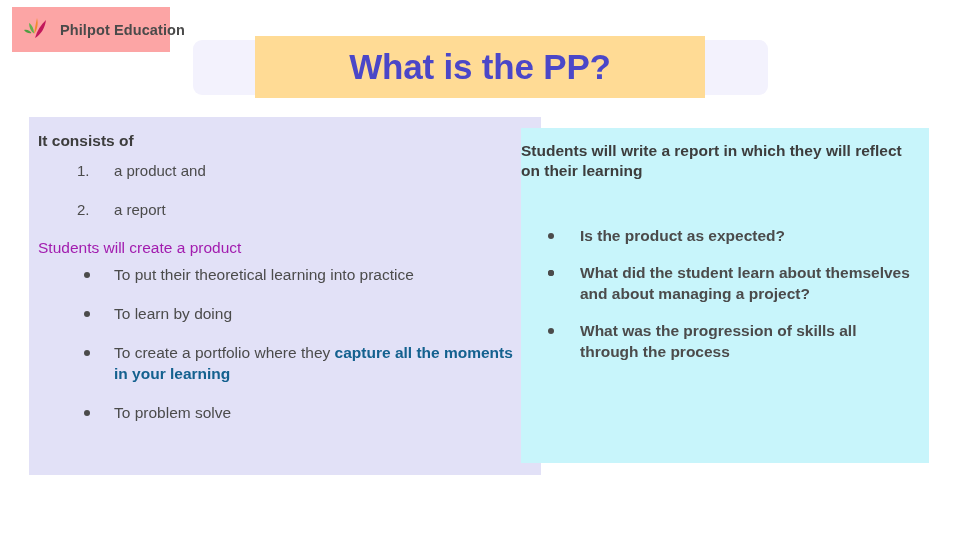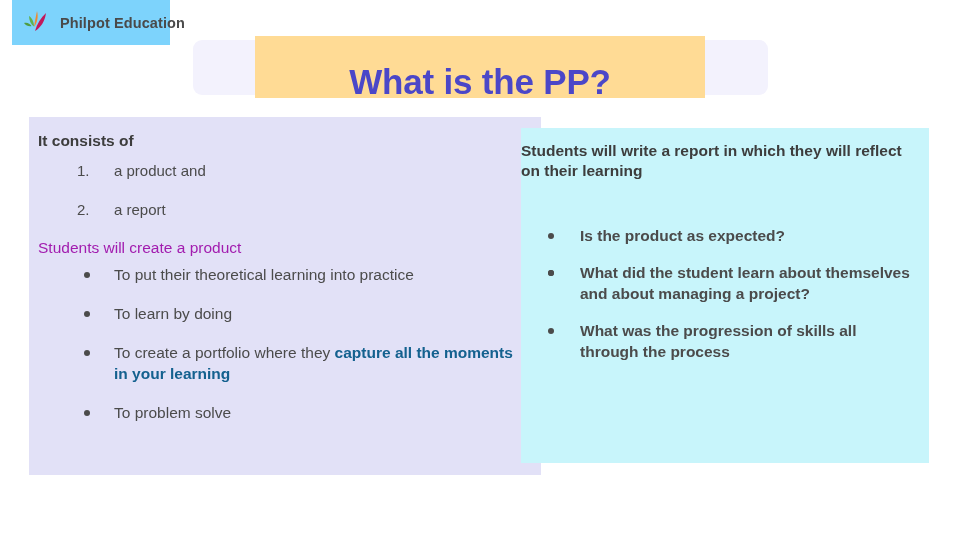--- a/index.html
+++ b/index.html
@@ -12,24 +12,24 @@
     background: #ffffff;
     font-family: "Liberation Sans", sans-serif;
     overflow: hidden;
     position: relative;
   }
 
   
   .logo-panel {
     position: absolute;
     left: 12px;
-    top: 0;
+    top: 7px;
     width: 158px;
     height: 45px;
-    background: #7dd3fc;
+    background: #fca5a5;
     display: flex;
     align-items: center;
     padding-left: 10px;
     box-sizing: border-box;
   }
   .logo-mark {
     width: 30px;
     height: 28px;
     flex: 0 0 auto;
     margin-right: 8px;
@@ -56,21 +56,21 @@
     position: absolute;
     left: 255px;
     top: 36px;
     width: 450px;
     height: 62px;
     background: #ffdb95;
   }
   .title-text {
     position: absolute;
     left: 255px;
-    top: 51px;
+    top: 36px;
     width: 450px;
     height: 62px;
     display: flex;
     align-items: center;
     justify-content: center;
     font-size: 35px;
     font-weight: bold;
     color: #4b47c8;
     letter-spacing: -0.2px;
   }

